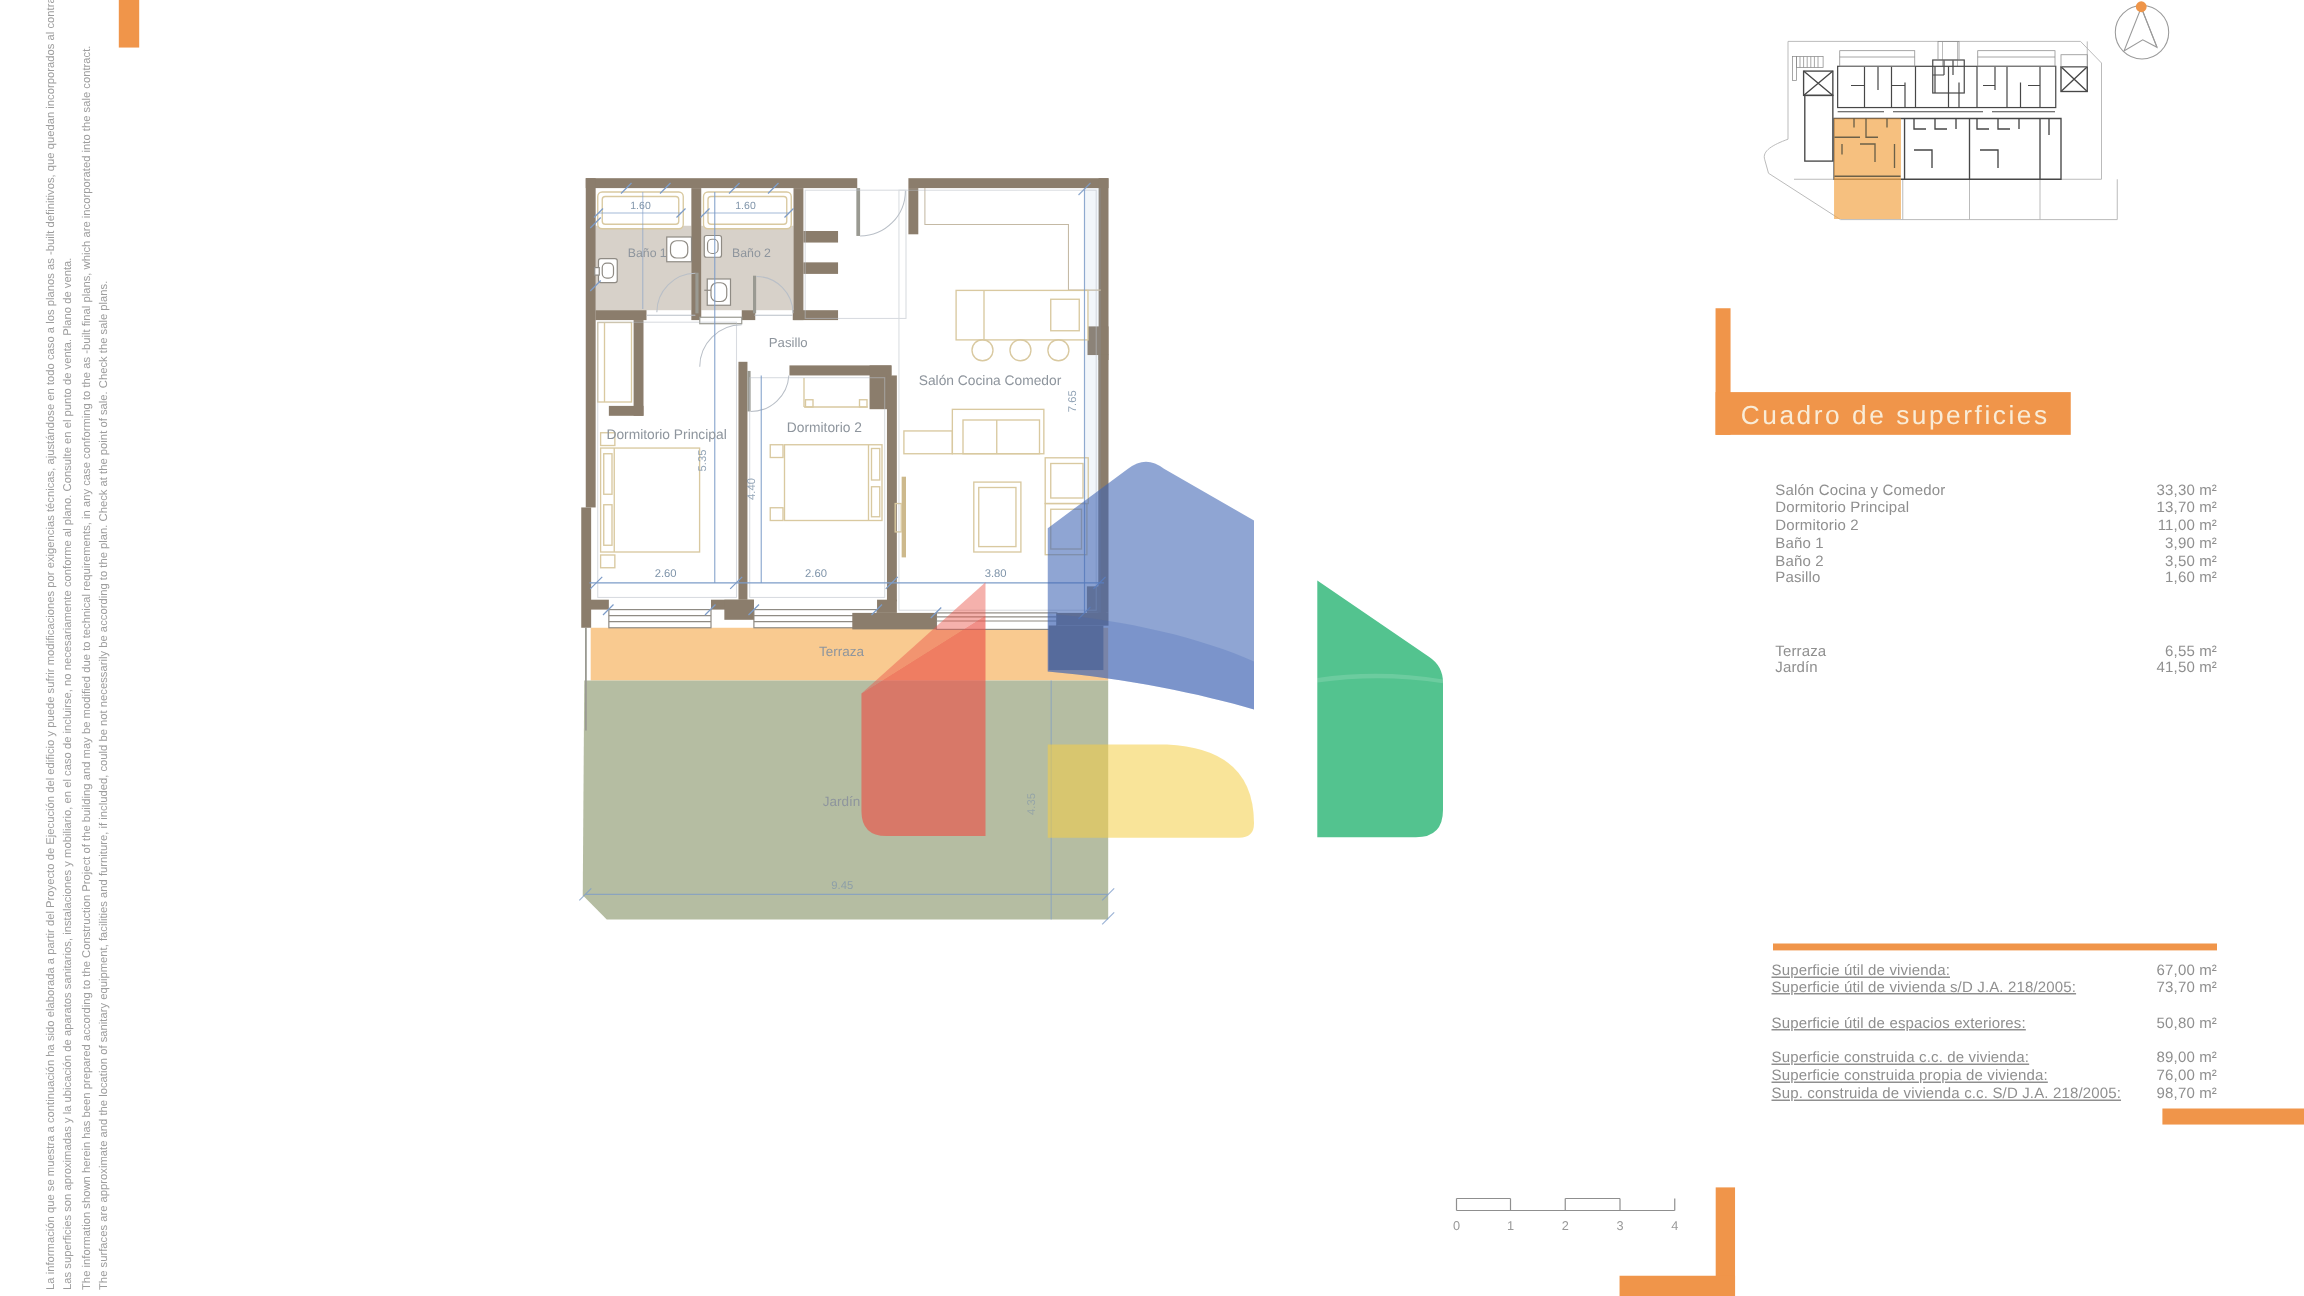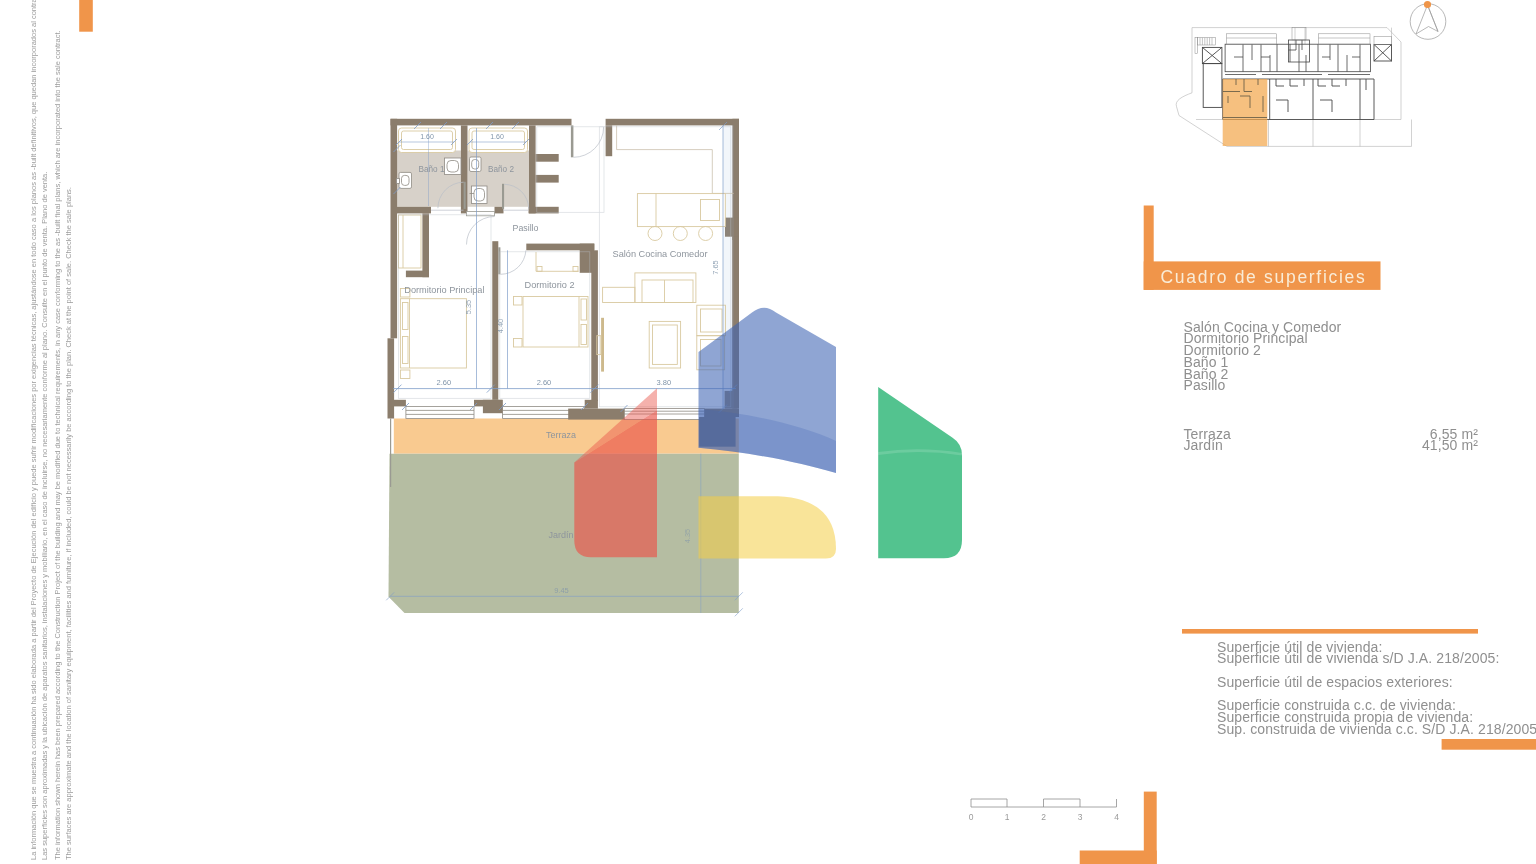--- a/index.html
+++ b/index.html
@@ -6,21 +6,21 @@
 font-family:"Liberation Sans",sans-serif;}
 #page{position:relative;width:1536px;height:864px;}
 svg{position:absolute;left:0;top:0;}
 .lbl{fill:#8e959d;}
 .dimt{fill:#8095aa;}
 .tan{stroke:#d9c9a0;fill:none;stroke-width:0.9;}
 .tanw{stroke:#d9c9a0;fill:#ffffff;stroke-width:0.9;}
 .thin{stroke:#b9bfc7;fill:none;stroke-width:0.7;}
 .dim{stroke:#7d9cc8;fill:none;stroke-width:0.8;}
 .fix{stroke:#8f8b84;fill:#ffffff;stroke-width:0.8;}
-.rt{position:absolute;color:#8f8f8f;font-size:14px;letter-spacing:0.1px;line-height:11.8px;white-space:pre;}
+.rt{position:absolute;color:#8f8f8f;font-size:10px;letter-spacing:0.1px;line-height:11.8px;white-space:pre;}
 .rtv{text-align:right;}
 </style>
 </head>
 <body>
 <div id="page">
 <svg width="1536" height="864" viewBox="0 0 1536 864">
 
 <g>
         <text font-size="7.5" fill="#9c9c9c" transform="rotate(-90 36 860)" x="36" y="860">La información que se muestra a continuación ha sido elaborada a partir del Proyecto de Ejecución del edificio y puede sufrir modificaciones por exigencias técnicas, ajustándose en todo caso a los planos as   -built definitivos, que quedan incorporados al contrato de compraventa.</text>
       </g>
@@ -563,25 +563,35 @@
       </g>
 </svg>
 
 <div class="rt" style="left:1183.5px;top:321.5px;">Salón Cocina y Comedor
 Dormitorio Principal
 Dormitorio 2
 Baño 1
 Baño 2
 Pasillo</div>
 
+<div class="rt rtv" style="left:1380px;top:321.5px;width:98px;">33,30 m²
+13,70 m²
+11,00 m²
+3,90 m²
+3,50 m²
+1,60 m²</div>
 
 <div class="rt" style="left:1183.5px;top:428.5px;">Terraza
 Jardín</div>
 
 <div class="rt rtv" style="left:1380px;top:428.5px;width:98px;">6,55 m²
 41,50 m²</div>
 
-<div class="rt" style="left:1217px;top:641.5px;">Superficie útil de vivienda:
+<div class="rt" style="left:1181px;top:641.5px;text-decoration:underline;">Superficie útil de vivienda:
 Superficie útil de vivienda s/D J.A. 218/2005:<br><br>Superficie útil de espacios exteriores:<br><br>Superficie construida c.c. de vivienda:
 Superficie construida propia de vivienda:
 Sup. construida de vivienda c.c. S/D J.A. 218/2005:</div>
 
+<div class="rt rtv" style="left:1380px;top:641.5px;width:98px;">67,00 m²
+73,70 m²<br><br>50,80 m²<br><br>89,00 m²
+76,00 m²
+98,70 m²</div>
 </div>
 
 </body></html>

